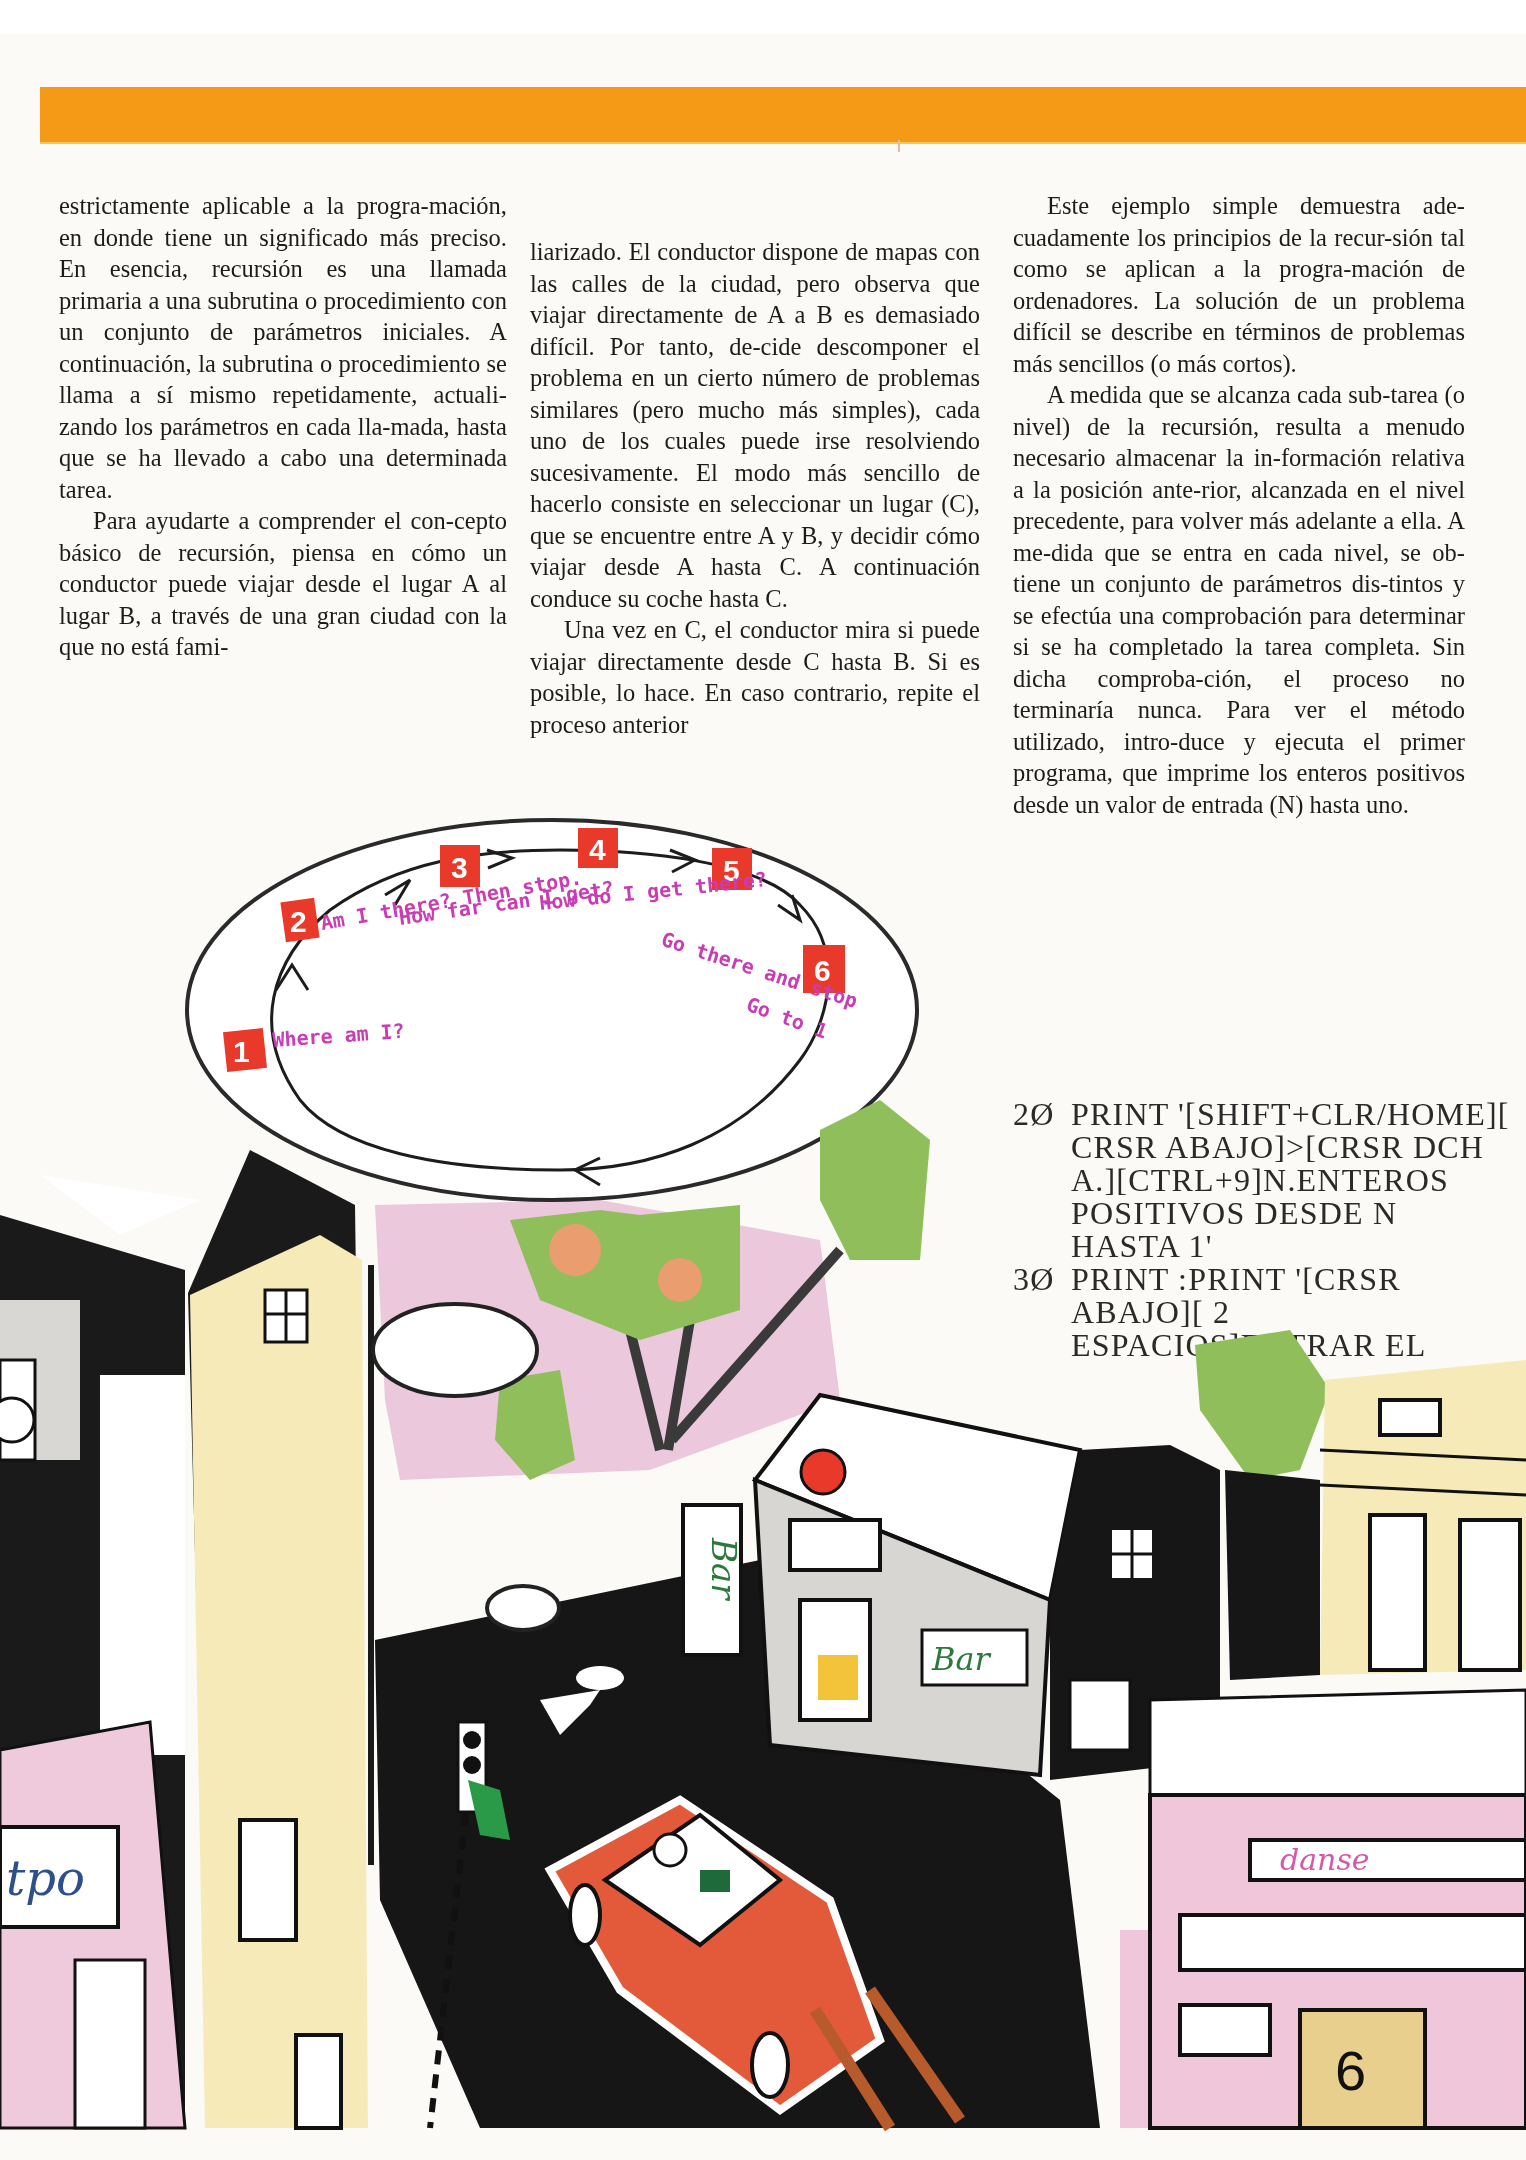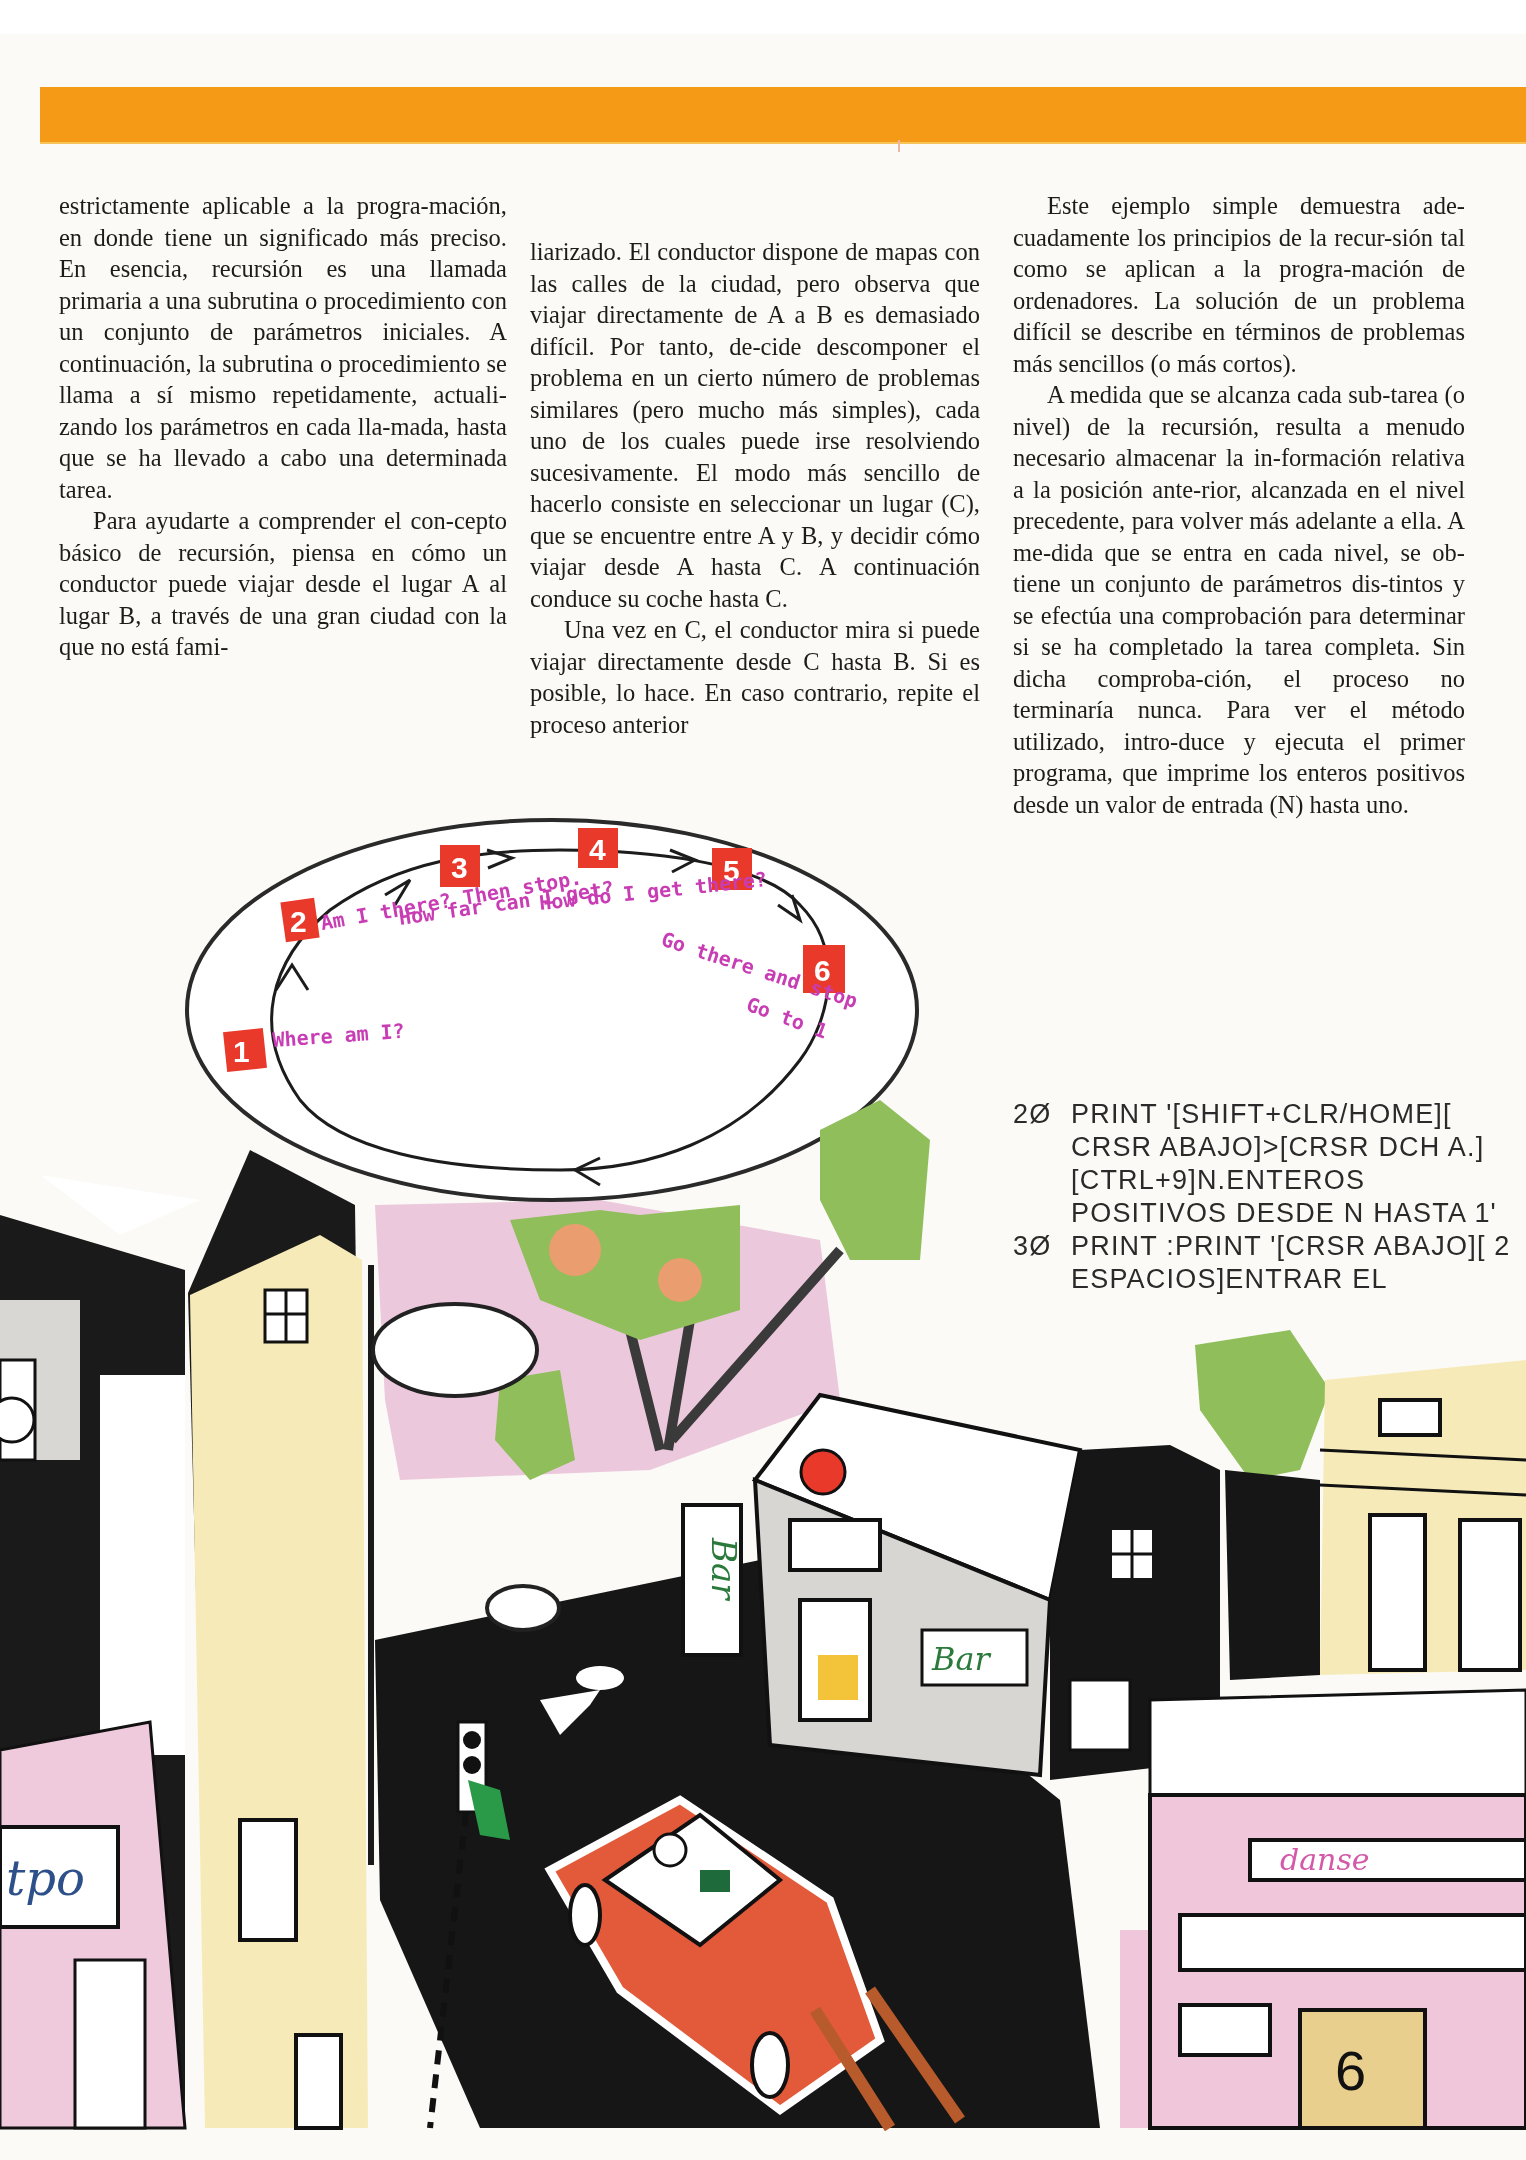--- a/index.html
+++ b/index.html
@@ -9,21 +9,21 @@
   .band-tick{position:absolute;left:898px;top:140px;width:2px;height:12px;background:#e9b7a6;}
   .col{position:absolute;font-size:24.5px;line-height:31.5px;text-align:justify;hyphens:manual;}
   .col p{margin:0;}
   .col p.ind{text-indent:34px;}
   #col1{left:59px;top:190px;width:448px;}
   #col2{left:530px;top:208px;width:450px;margin-top:28px;}
   #col3{left:1013px;top:190px;width:452px;}
   .subhead{margin:26px 0 6px 0;height:56px;border-top:2px solid #2a2a2a;border-bottom:2px solid #2a2a2a;
     background:repeating-linear-gradient(45deg,#cfcdca 0 2px,#dad8d5 2px 4px);display:flex;align-items:center;justify-content:center;}
   .subhead span{font-family:"Liberation Sans","DejaVu Sans",sans-serif;font-weight:bold;font-size:25px;letter-spacing:0.3px;color:#1b1b1b;}
-  .code{position:absolute;left:1013px;top:1098px;width:500px;font-family:Liberation Sans, sans-serif;font-size:27px;line-height:33px;letter-spacing:1.2px;color:#2a2a2a;}
+  .code{position:absolute;left:1013px;top:1098px;width:500px;font-family:Liberation Serif, serif;font-size:32px;line-height:33px;letter-spacing:1.2px;color:#2a2a2a;}
   .code .ln{display:flex;}
   .code .num{width:58px;flex:none;}
   .code .txt{flex:1;}
   .art{position:absolute;left:0;top:0;width:1526px;height:2160px;pointer-events:none;}
   .hand{font-family:"DejaVu Sans Mono","Liberation Mono",monospace;fill:#c83cb4;font-weight:bold;}
   .boxnum{font-family:"Liberation Sans","DejaVu Sans",sans-serif;font-weight:bold;fill:#ffffff;}
   .sign{font-family:"DejaVu Serif","Liberation Serif",serif;font-style:italic;}
 </style>
 </head>
 <body>

